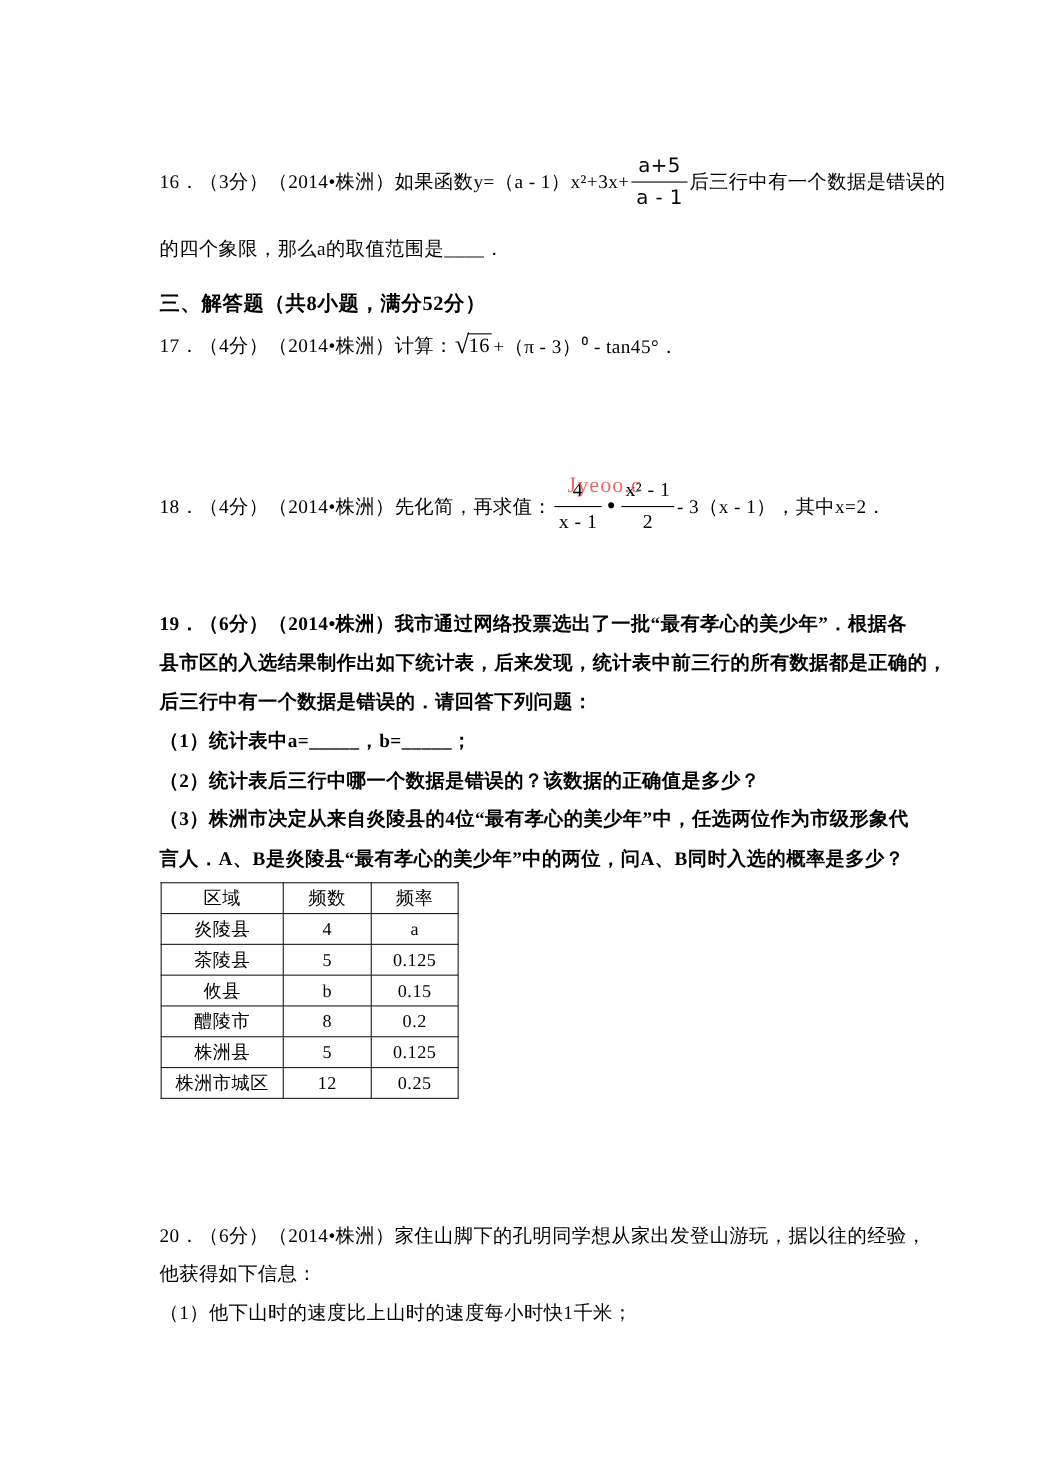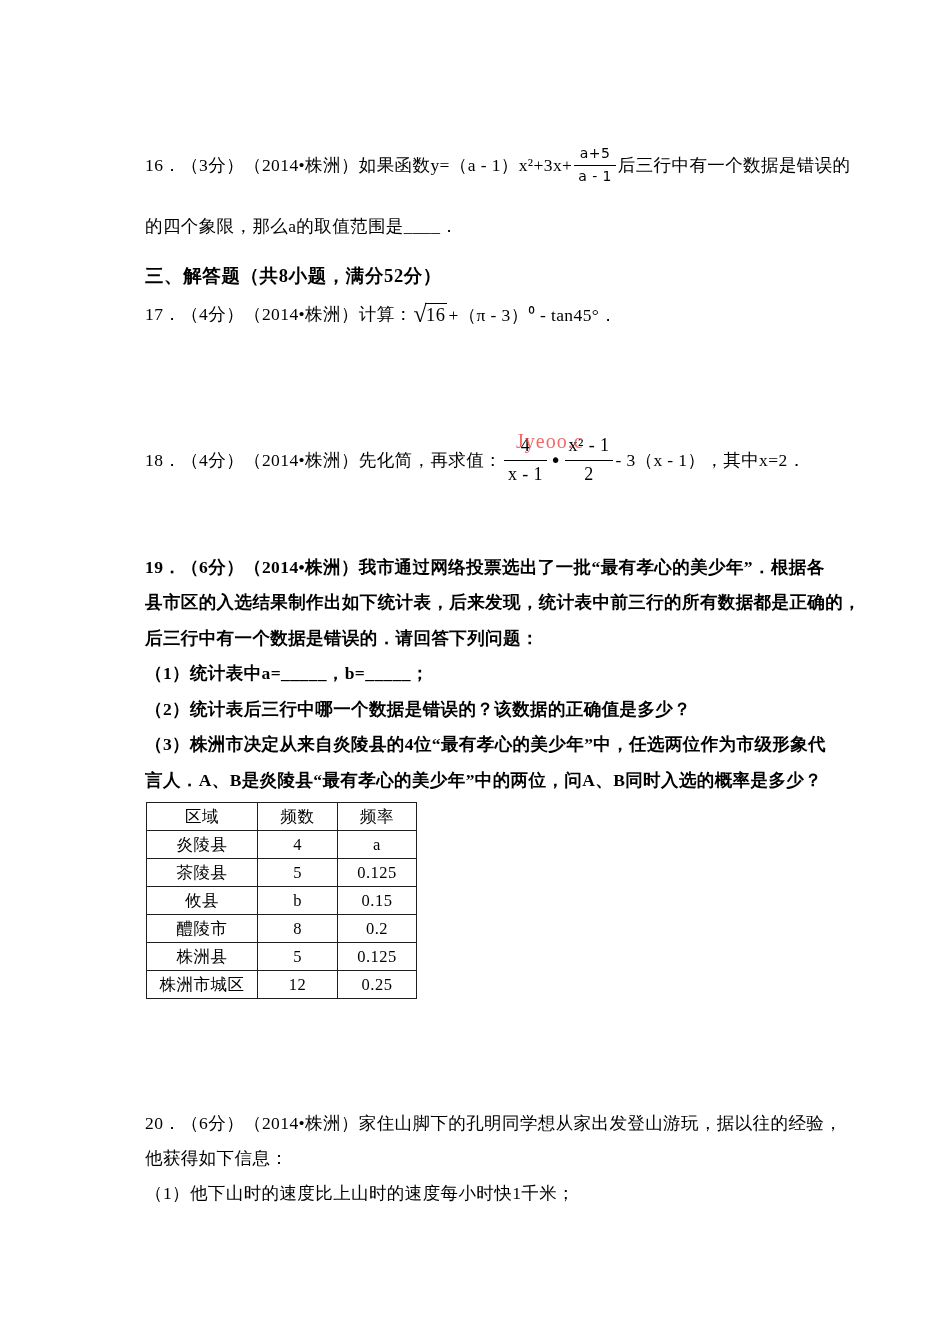--- a/index.html
+++ b/index.html
@@ -49,21 +49,21 @@
   
   .frac {
     display: inline-flex;
     flex-direction: column;
     text-align: center;
     margin: 0 2px;
     line-height: 1.55;
   }
   .frac .num { padding: 0 4px; border-bottom: 1.5px solid #000; }
   .frac .den { padding: 0 4px; }
-  .frac.sans { font-family: "DejaVu Sans", sans-serif; font-size: 14px; }
+  .frac.sans { font-family: "DejaVu Sans", sans-serif; font-size: 18px; }
   .frac.serif { font-family: "Liberation Serif", serif; font-size: 18px; }
   
   .sqrt { display: inline-flex; align-items: flex-start; margin: 0 1px; }
   .sqrt .sym { font-size: 24px; line-height: 22px; }
   .sqrt .rad {
     border-top: 1.6px solid #000;
     font-size: 18.5px;
     line-height: 21px;
     margin-left: -2px;
     padding: 1px 2px 0 1px;

